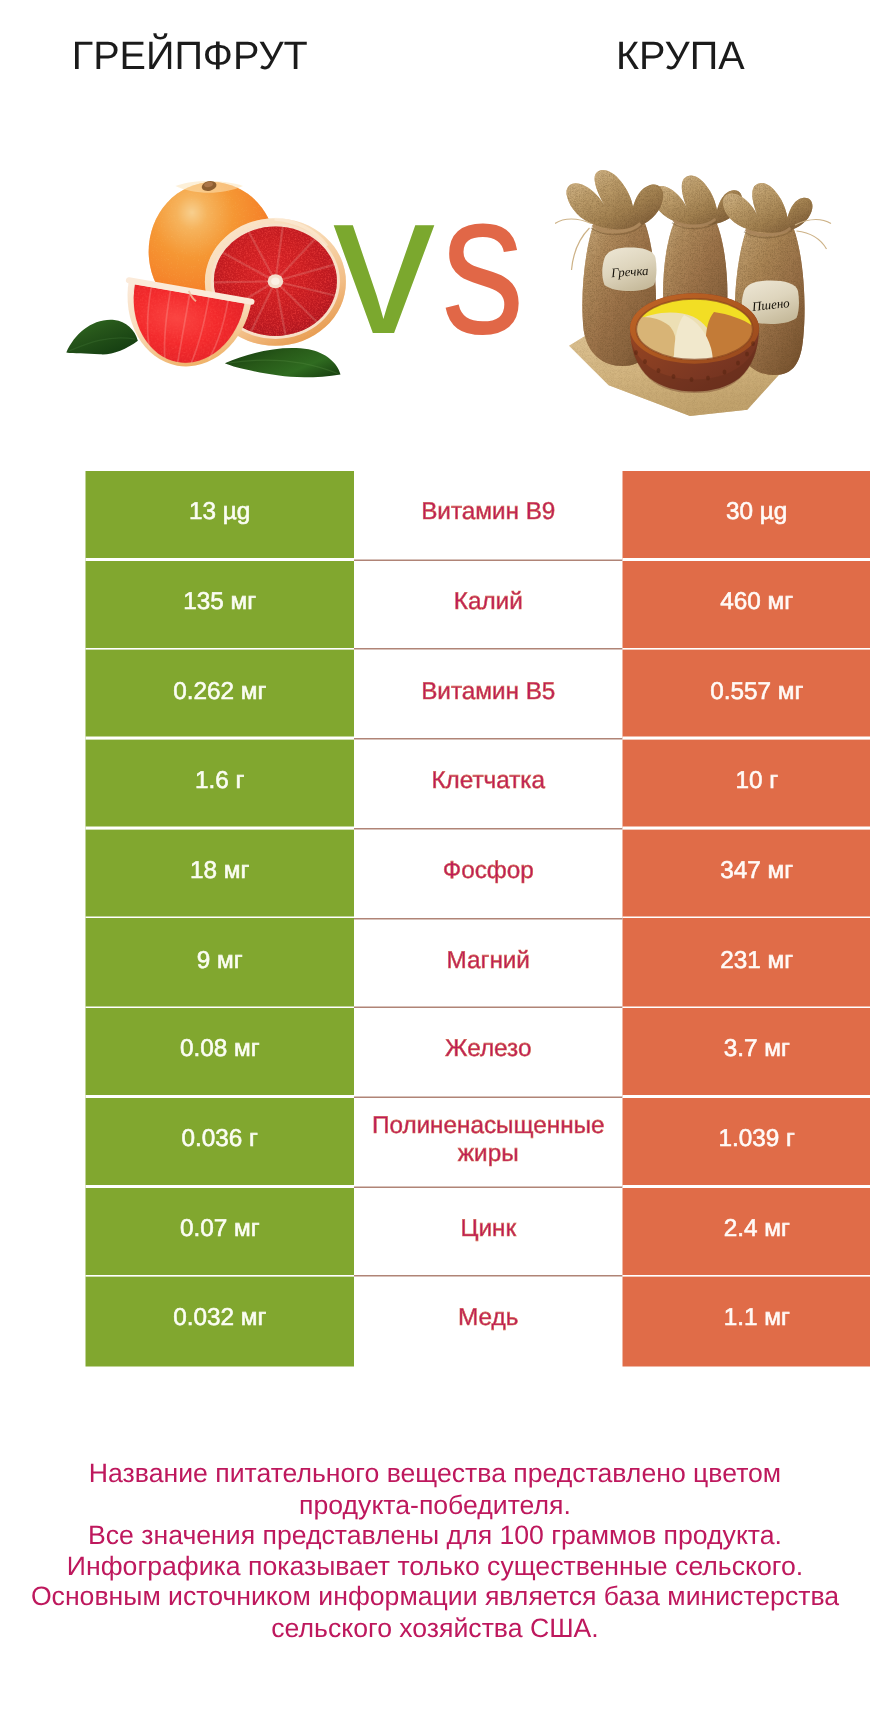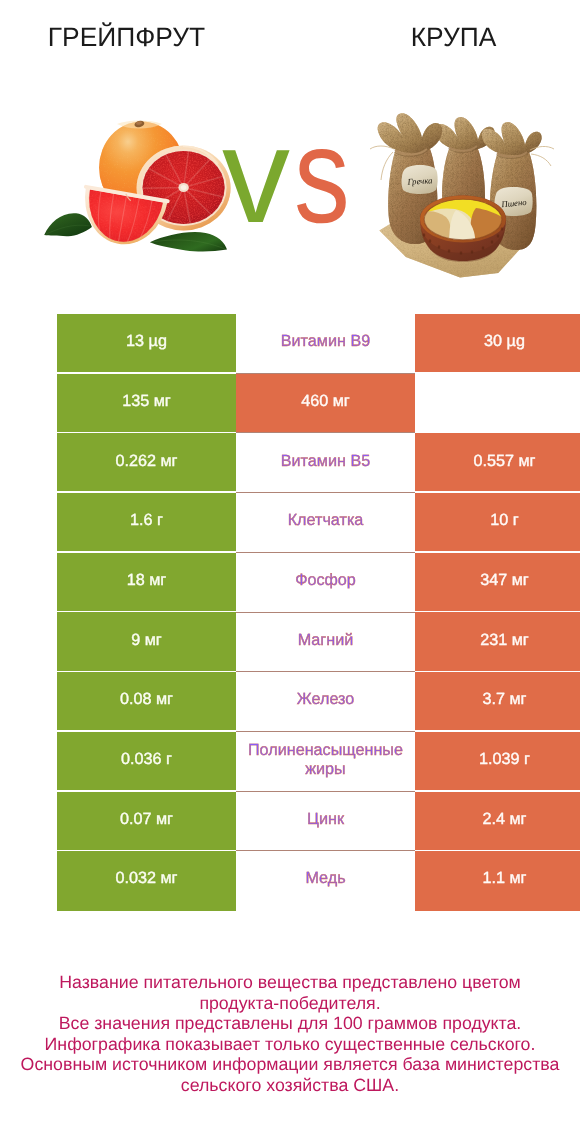--- a/index.html
+++ b/index.html
@@ -13,21 +13,21 @@
   .hero-left{position:absolute;left:20px;top:20px;width:240px;height:200px;}
   .hero-right{position:absolute;left:370px;top:20px;width:200px;height:200px;}
     .vs{position:absolute;left:222px;top:37px;font-size:136px;font-weight:400;line-height:1;letter-spacing:0px;}
   .vs .v{color:#7ba82e;letter-spacing:4px;}
   .vs .s{color:#e16747;display:inline-block;transform:scaleX(0.82);transform-origin:left center;}
   .cmp{position:absolute;left:21px;top:314px;width:537px;padding-left:36px;}
   .crow{position:relative;height:59.7px;display:flex;}
   .cell{width:179px;height:59.7px;display:flex;align-items:center;justify-content:center;box-sizing:border-box;font-weight:400;}
   .cell span{display:block;line-height:1.18;text-align:center;position:relative;top:-2px;}
   .c-l{background:#81a72f;color:#fbfdf3;font-size:16.2px;-webkit-text-stroke:0.4px #fbfdf3;}
-  .c-m{background:#fff;color:#8b5cf6;font-size:16.2px;overflow:hidden;align-items:center;-webkit-text-stroke:0.4px #d2694a;}
+  .c-m{background:#fff;color:#be185d;font-size:16.2px;overflow:hidden;align-items:center;-webkit-text-stroke:0.4px #d2694a;}
   .c-m span{white-space:nowrap;}
   .c-m.wrap span{white-space:normal;width:190px;}
   .c-r{background:#e06c48;color:#fffaf7;font-size:16.2px;-webkit-text-stroke:0.4px #fffaf7;}
   .sep-side{position:absolute;left:0;top:58.1px;width:179px;height:1.6px;background:#fff;z-index:3;}
   .sep-side.r{left:358px;}
   .sep-mid{position:absolute;left:179px;top:58.8px;width:179px;height:1px;background:#b08476;z-index:3;}
   .foot{position:absolute;left:0;top:972px;width:580px;text-align:center;font-size:17.75px;line-height:20.6px;color:#be185d;white-space:nowrap;}
 </style>
 </head>
 <body>
@@ -303,20 +303,23 @@
           <span>30 µg</span>
         </div>
         <div class="sep-side"></div>
         <div class="sep-mid"></div>
         <div class="sep-side r"></div>
       </div>
       <div class="crow">
         <div class="cell c-l">
           <span>135 мг</span>
         </div>
+        <div class="cell c-m">
+          <span>Калий</span>
+        </div>
         <div class="cell c-r">
           <span>460 мг</span>
         </div>
         <div class="sep-side"></div>
         <div class="sep-mid"></div>
         <div class="sep-side r"></div>
       </div>
       <div class="crow">
         <div class="cell c-l">
           <span>0.262 мг</span>

